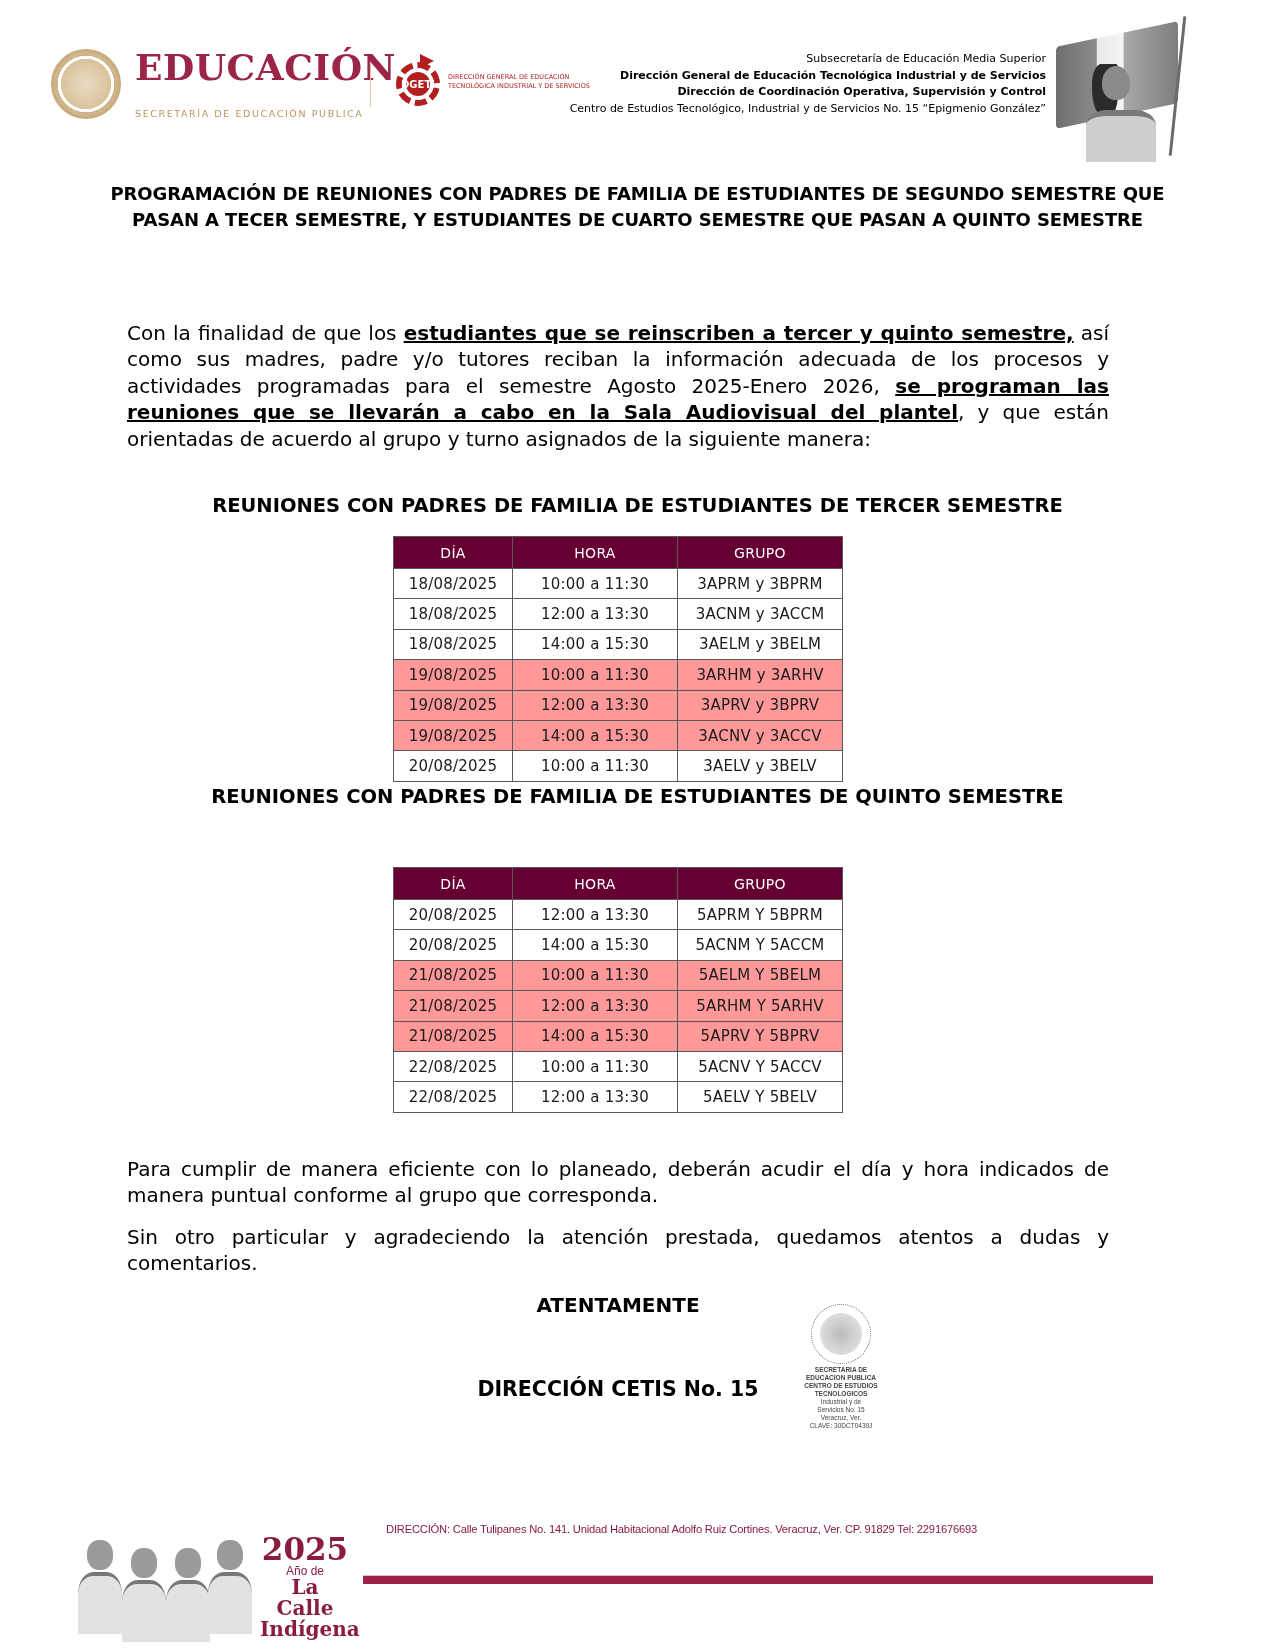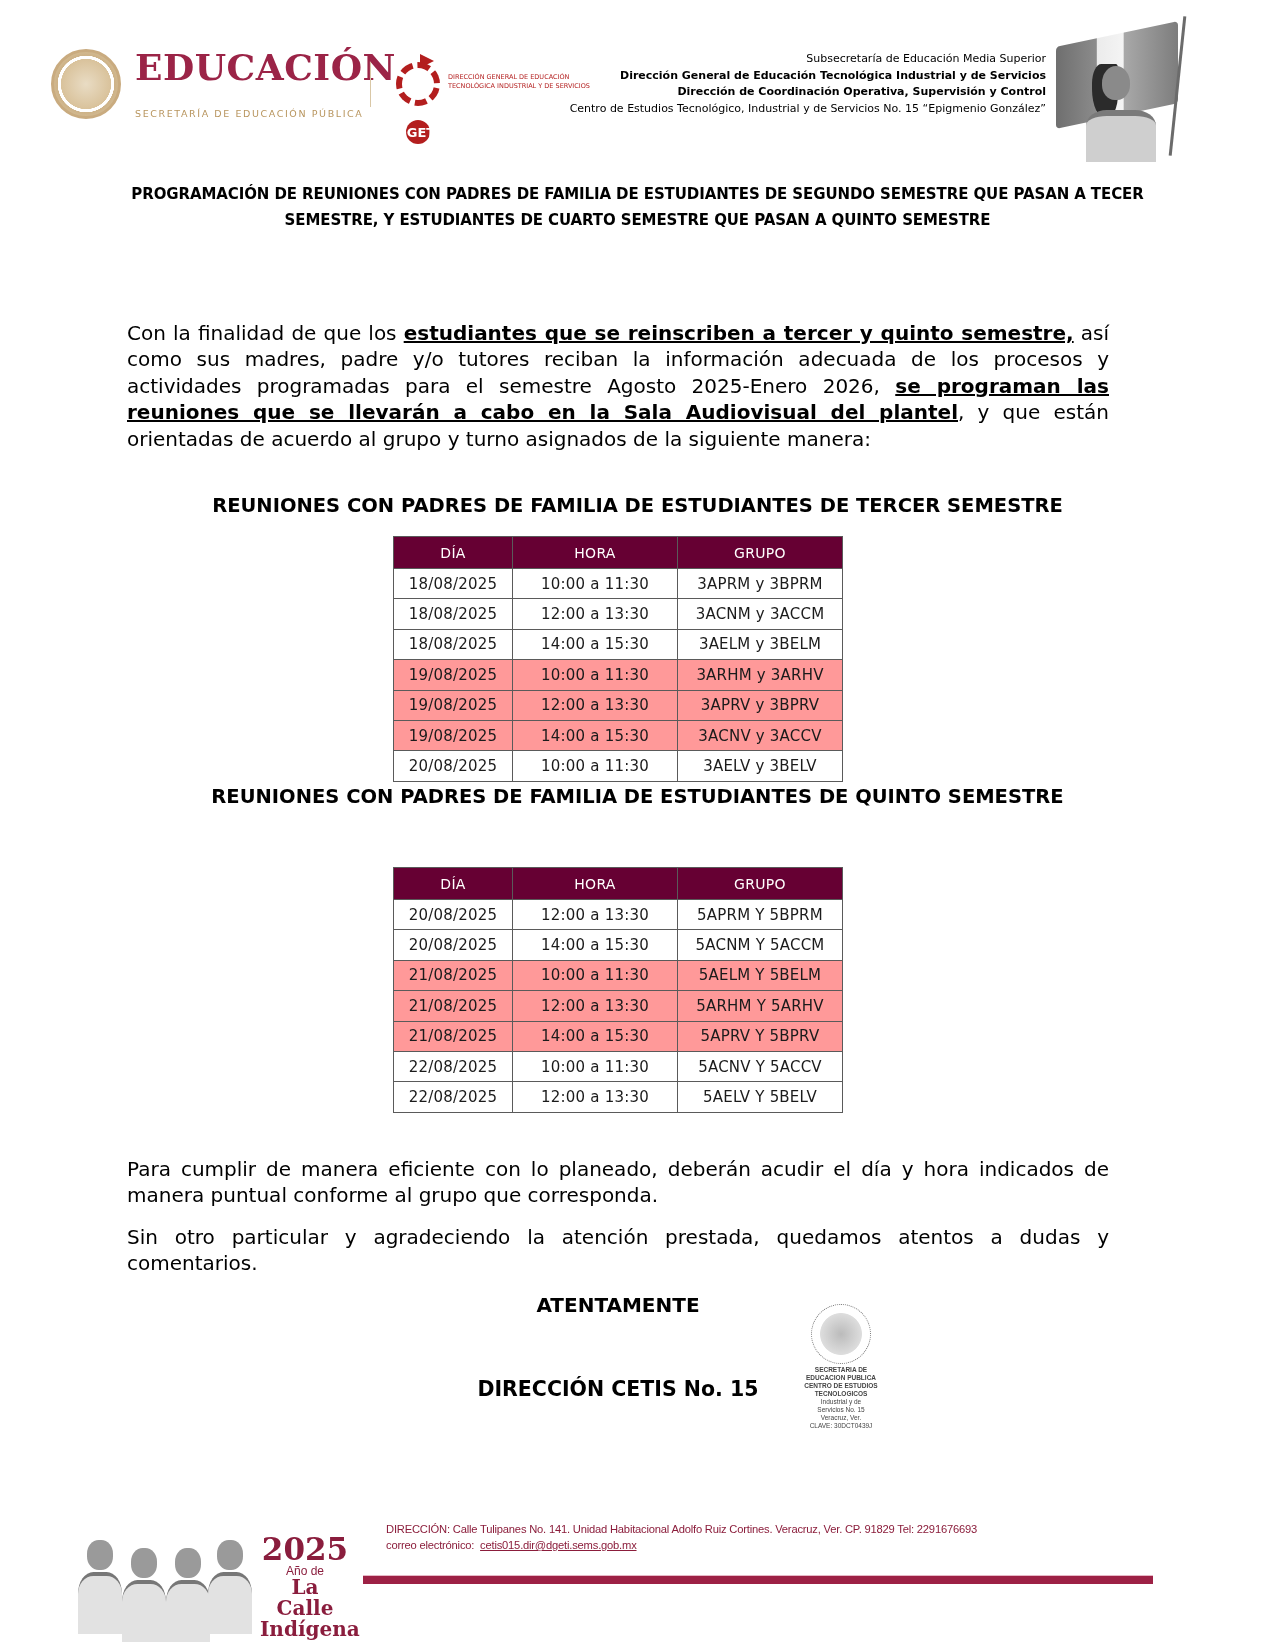--- a/index.html
+++ b/index.html
@@ -9,36 +9,36 @@
   .header { position: absolute; left: 16px; top: 0; width: 1275px; height: 170px; padding-left: 21px; }
   .sep-logo { position: absolute; left: 35px; top: 48px; display: flex; align-items: center; }
   .seal { width: 70px; height: 70px; border-radius: 50%; border: 3px solid #c9ab7f; box-sizing: border-box; background: radial-gradient(circle, #e9dcc4 0%, #d9c29b 55%, #fff 56%, #fff 62%, #cdb287 63%, #e2cfae 100%); }
   .edu-text { margin-left: 14px; display: flex; flex-direction: column; }
   .edu-title { font-family: "DejaVu Serif", serif; font-weight: bold; font-size: 36px; color: #9b2447; letter-spacing: 0.5px; line-height: 38px; }
   .edu-sub { font-family: "DejaVu Sans", sans-serif; font-size: 9.5px; color: #b8955e; letter-spacing: 1.6px; margin-top: 22px; }
   .vsep { position: absolute; left: 354px; top: 62px; width: 1px; height: 45px; background: #d9c7a6; }
   .dgeti { position: absolute; left: 380px; top: 54px; display: flex; align-items: center; }
   .gear { width: 44px; height: 56px; position: relative; }
   .gear .ring { position: absolute; left: 0; top: 8px; width: 44px; height: 44px; border-radius: 50%; border: 6px dashed #b31e1e; box-sizing: border-box; }
-  .gear .core { position: absolute; left: 10px; top: 18px; width: 24px; height: 24px; border-radius: 50%; background: #b31e1e; color: #fff; font-size: 13px; font-weight: bold; display: flex; align-items: center; justify-content: center; line-height: 7px; text-align: center; margin-top: 48px; }
+  .gear .core { position: absolute; left: 10px; top: 18px; width: 24px; height: 24px; border-radius: 50%; background: #b31e1e; color: #fff; font-size: 10px; font-weight: bold; display: flex; align-items: center; justify-content: center; line-height: 7px; text-align: center; }
   .gear .arrow { position: absolute; left: 24px; top: 0; width: 0; height: 0; border-left: 14px solid #b31e1e; border-top: 7px solid transparent; border-bottom: 7px solid transparent; }
   .dgeti-text { margin-left: 8px; font-size: 6.5px; color: #b31e1e; line-height: 9px; }
 
   .inst { position: absolute; right: 266px; top: 51px; text-align: right; font-family: "DejaVu Sans", sans-serif; font-size: 11px; line-height: 16.5px; }
   .inst .b { font-weight: bold; }
 
   .heroine { position: absolute; left: 1040px; top: 16px; width: 140px; height: 140px; }
   .flag { position: absolute; left: 0; top: 18px; width: 122px; height: 82px; background: linear-gradient(90deg, #555 0%, #777 33%, #e8e8e8 34%, #f2f2f2 55%, #999 56%, #666 100%); transform: skewY(-12deg); border-radius: 4px; opacity: 0.85; }
   .pole { position: absolute; left: 120px; top: 0; width: 3px; height: 140px; background: #6b6b6b; transform: rotate(6deg); }
   .figure-head { position: absolute; left: 46px; top: 50px; width: 28px; height: 34px; background: #8a8a8a; border-radius: 50% 50% 45% 45%; }
   .figure-hair { position: absolute; left: 36px; top: 48px; width: 26px; height: 55px; background: #2b2b2b; border-radius: 40% 10% 50% 60%; }
   .figure-body { position: absolute; left: 30px; top: 94px; width: 70px; height: 46px; background: #cfcfcf; border-radius: 30% 30% 0 0; border-top: 6px solid #7a7a7a; }
 
   
-  .title { position: absolute; left: 110px; top: 181px; width: 1055px; text-align: center; font-family: "DejaVu Sans", sans-serif; font-weight: bold; font-size: 15px; line-height: 26px; letter-spacing: -0.1px; }
+  .title { position: absolute; left: 110px; top: 181px; width: 1055px; text-align: center; font-family: "DejaVu Sans", sans-serif; font-weight: bold; font-size: 18px; line-height: 26px; letter-spacing: -0.1px; }
 
   
   .para { position: absolute; left: 127px; width: 982px; font-family: "DejaVu Sans", sans-serif; font-size: 20px; line-height: 26.4px; text-align: justify; }
   .para .bu { font-weight: bold; text-decoration: underline; }
   #intro { top: 320px; }
   #closing1 { top: 1156px; }
   #closing2 { top: 1224px; }
 
   .section-title { position: absolute; left: 110px; width: 1055px; text-align: center; font-weight: bold; font-size: 19.5px; line-height: 24px; }
   #sec3 { top: 494px; }
@@ -253,15 +253,14 @@
     </div>
 </div>
 <div class="year-logo">
   <div class="y">2025</div>
   <div class="a">Año de</div>
   <div class="m">La Calle</div>
   <div class="m">Indígena</div>
 </div>
 <div class="footer-addr">
   <div>DIRECCIÓN: Calle Tulipanes No. 141. Unidad Habitacional Adolfo Ruiz Cortines. Veracruz, Ver. CP. 91829 Tel: 2291676693</div>
-  <div><span>correo electrónico:</span>&nbsp; <a>cetis015.dir@dgeti.sems.gob.mx</a></div>
 </div>
 <div class="footer-bar"></div>
 
 </body></html>

